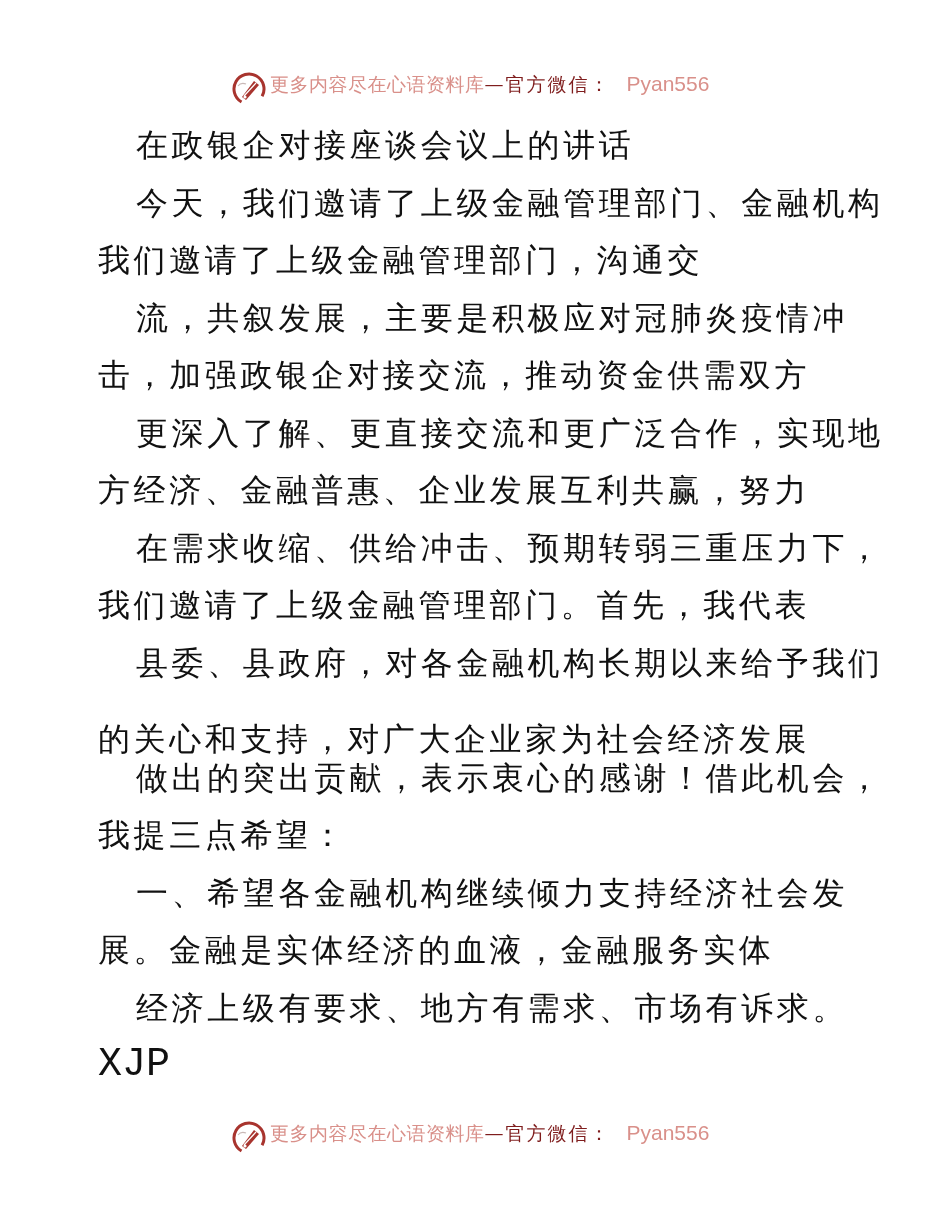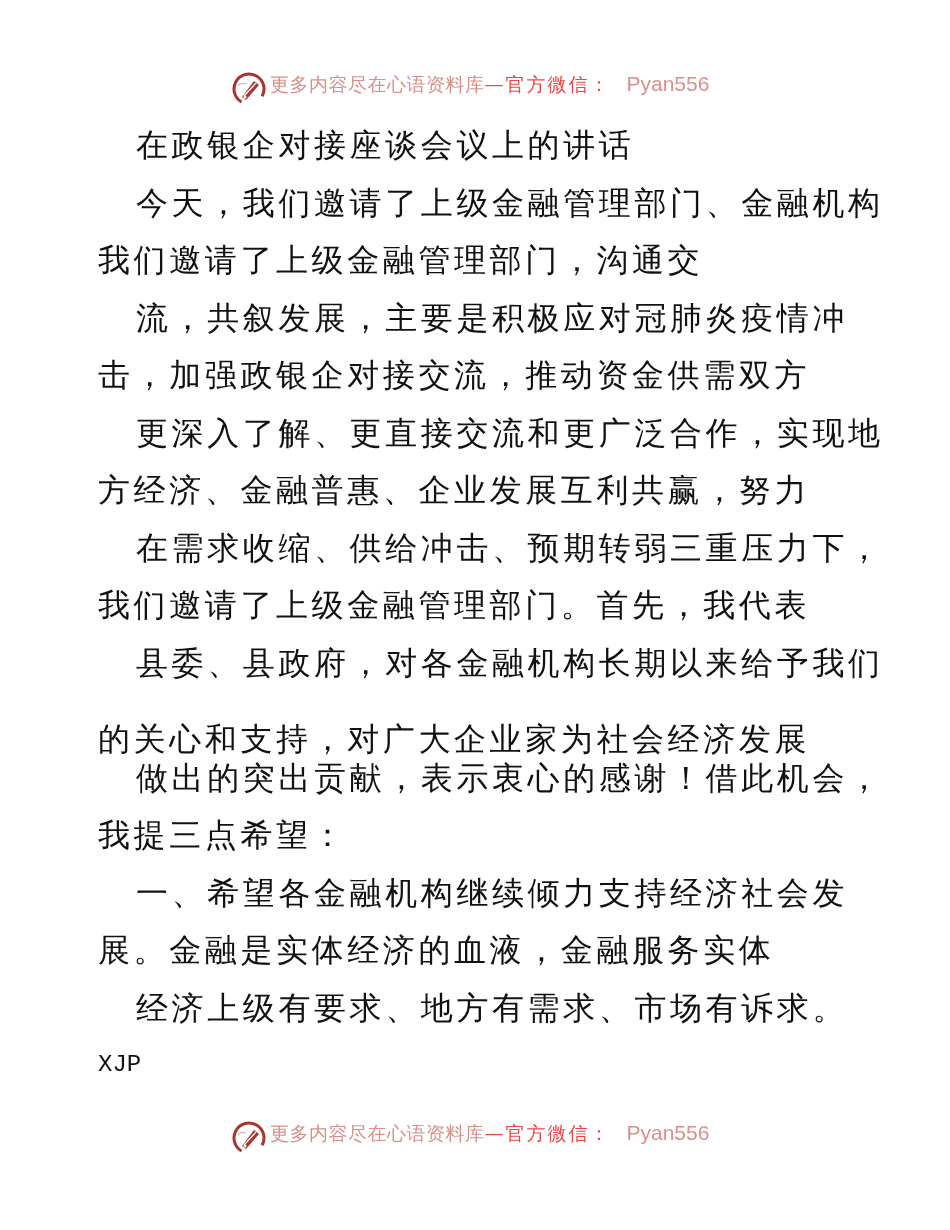--- a/index.html
+++ b/index.html
@@ -27,21 +27,21 @@
     }
     .watermark.top { top: 72px; }
     .watermark.bottom { top: 1121px; }
     .wm-logo {
       width: 34px;
       height: 34px;
       margin-right: 4px;
       flex: 0 0 auto;
     }
     .wm-red { color: #d9908a; letter-spacing: 0.5px; }
-    .wm-gray { color: #ef4444; letter-spacing: 2px; }
+    .wm-gray { color: #7f1d1d; letter-spacing: 2px; }
     .wm-id {
       color: #d9908a;
       font-family: "Liberation Sans", sans-serif;
       font-size: 21px;
       margin-left: 16px;
     }
 
     .page {
       position: absolute;
       left: 98px;
@@ -53,21 +53,21 @@
       left: 0;
       height: 40px;
       font-size: 32px;
       line-height: 40px;
       letter-spacing: 3.6px;
       white-space: nowrap;
     }
     .line.indent { left: 38px; }
     .line.latin {
       font-family: "Liberation Mono", "DejaVu Sans Mono", monospace;
-      font-size: 24px;
+      font-size: 40px;
       letter-spacing: 0px;
     }
   </style>
 </head>
 <body>
 
 <div class="watermark top">
   <svg class="wm-logo" viewBox="0 0 34 34">
     <circle cx="17" cy="17" r="15" fill="none" stroke="#a8342e" stroke-width="3" stroke-dasharray="70 25" transform="rotate(120 17 17)"></circle>
     <path d="M10 25 L22 9 L27 13 L14 28 Z" fill="#a8342e"></path>

